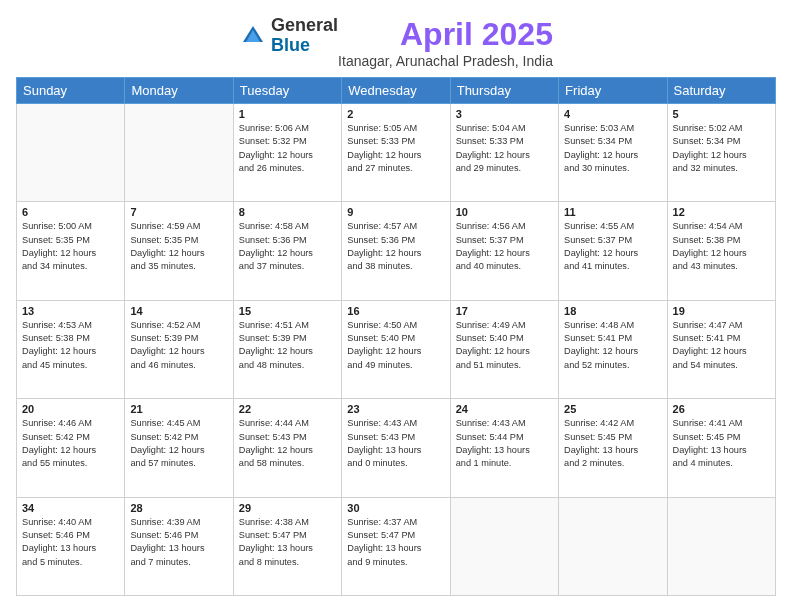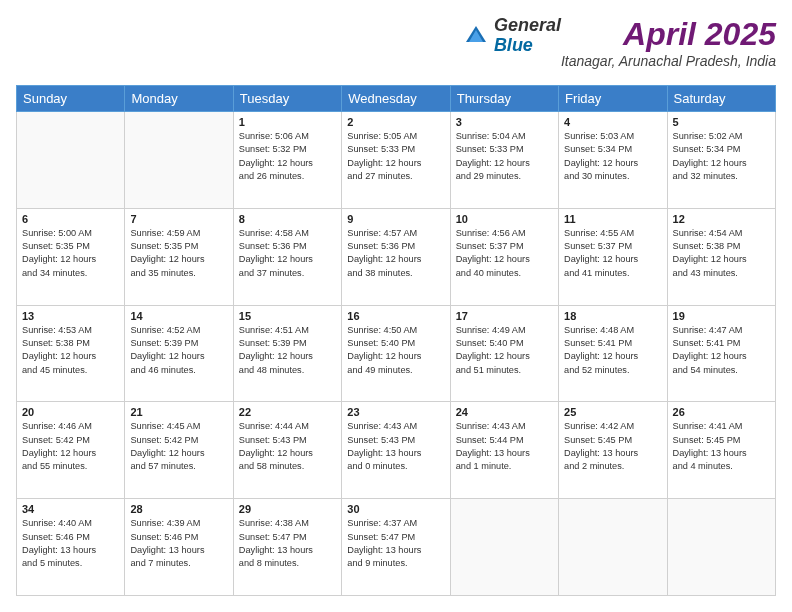--- a/index.html
+++ b/index.html
@@ -12,24 +12,23 @@
     }
     .page {
       width: 792px;
       height: 612px;
       padding: 16px;
       display: flex;
       flex-direction: column;
     }
     .header {
       display: flex;
-      justify-content: flex-end;
+      justify-content: center;
       align-items: flex-start;
-      margin-bottom: 16px;
-      font-style: italic;
+      margin-bottom: 8px;
     }
     .logo {
       display: flex;
       align-items: center;
       gap: 4px;
     }
     .logo-text {
       font-size: 18px;
       font-weight: bold;
       line-height: 1.1;
@@ -39,21 +38,21 @@
     .logo-icon {
       width: 28px;
       height: 28px;
     }
     .title-block {
       text-align: right;
     }
     .title-month {
       font-size: 32px;
       font-weight: bold;
-      color: #701a75;
+      color: #8b5cf6;
     }
     .title-location {
       font-size: 14px;
       color: #444;
     }
     .calendar {
       flex: 1;
       border: 1px solid #ccc;
       border-collapse: collapse;
       width: 100%;

